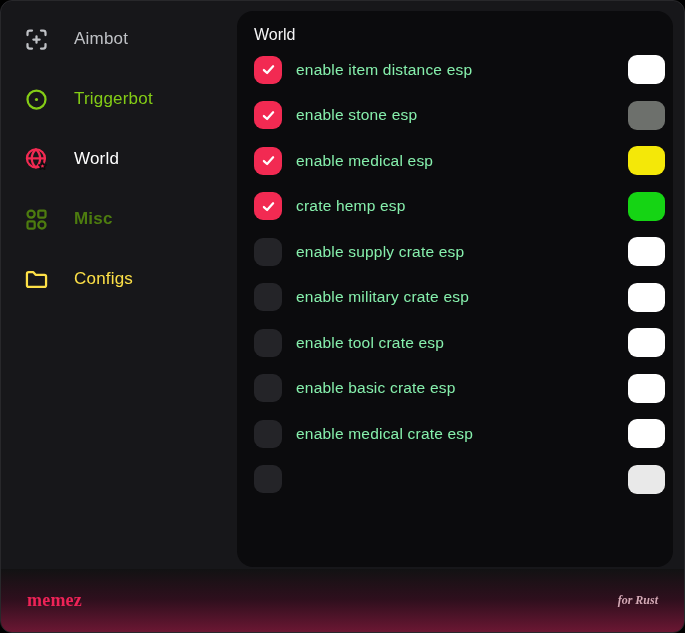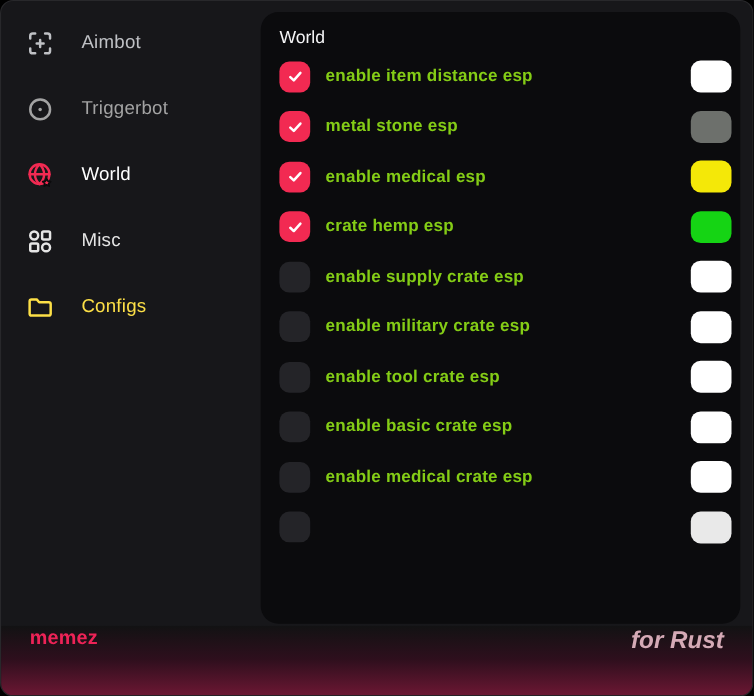--- a/index.html
+++ b/index.html
@@ -9,53 +9,54 @@
     background:#17171a;border-radius:12px;border:1px solid #28282b;
     font-family:"Liberation Sans", sans-serif;
   }
   
   .sidebar{position:absolute;left:0;top:0;width:236px;height:570px;padding-top:8px;}
   .side-item{height:60px;display:flex;align-items:center;padding-left:22px;cursor:pointer;}
   .side-item .icon{width:27px;height:27px;display:inline-flex;align-items:center;justify-content:center;flex:0 0 27px;}
   .side-item .icon svg{width:27px;height:27px;display:block;}
   .side-label{margin-left:24px;font-size:17px;letter-spacing:.2px;}
   .s-normal{color:#bfc1c5;}
-  .s-dim{color:#a3a3a3;}
-  .s-muted{color:#e5e5e5;}
+  .s-dim{color:#84cc16;}
+  .s-muted{color:#4d7c0f;font-weight:bold;}
   .s-muted2{color:#fde047;}
   .s-active{color:#ffffff;}
   .s-active .icon{color:#f22a52;}
   .s-active .side-label{font-weight:500;}
   
   .panel{
     position:absolute;left:236px;top:10px;width:436px;height:556px;
     background:#0b0b0d;border-radius:16px;overflow:hidden;
     padding:14px 0 0 0;
   }
   .panel-title{color:#f5f5f6;font-size:16px;font-weight:500;padding:0 0 2px 17px;line-height:20px;}
   .rows{margin-top:0;}
   .row{height:45.5px;display:flex;align-items:center;padding:0 8px 0 17px;}
   .checkbox{
     width:28px;height:28px;border-radius:9px;background:#242428;flex:0 0 28px;
     display:flex;align-items:center;justify-content:center;cursor:pointer;
   }
   .checkbox.checked{background:#f22a52;}
   .checkbox svg{width:17px;height:17px;display:block;}
-  .row-label{margin-left:14px;color:#84cc16;font-size:15.5px;letter-spacing:.2px;font-weight:bold;}
+  .row-label{margin-left:14px;color:#86efac;font-size:15.5px;letter-spacing:.2px;}
   .spacer{flex:1;}
   .swatch{width:37px;height:29px;border-radius:9px;flex:0 0 37px;cursor:pointer;}
   
   .footer{
     position:absolute;left:0;bottom:0;width:100%;height:63px;
     background:linear-gradient(180deg,#121213 0%,#2e0f1d 48%,#6b1733 100%);
-    display:flex;align-items:flex-start;justify-content:space-between;
+    display:flex;align-items:center;justify-content:space-between;
     padding:0 26px;
+    font-family:Liberation Serif, serif;
   }
   .brand{color:#ee2357;font-size:18px;font-weight:bold;letter-spacing:.2px;}
-  .tagline{color:#d5aab6;font-size:22px;font-weight:bold;font-style:italic;}
+  .tagline{color:#d5aab6;font-size:12px;font-weight:bold;font-style:italic;}
 </style>
 </head>
 <body>
 
 <div class="window">
 
   <div class="sidebar">
       <div class="side-item s-normal">
     <span class="icon">
           <svg fill="none" stroke="currentColor" stroke-width="2" stroke-linecap="round" stroke-linejoin="round" viewBox="0 0 24 24">
@@ -121,21 +122,21 @@
     <div class="row-label">enable item distance esp</div>
     <div class="spacer"></div>
     <div class="swatch" style="background: rgb(255, 255, 255);"></div>
   </div>
         <div class="row">
     <div class="checkbox checked">
             <svg viewBox="0 0 24 24" fill="none" stroke="#ffffff" stroke-width="3.2" stroke-linecap="round" stroke-linejoin="round">
               <polyline points="5.5 12.8 10 17 18.5 7.5"></polyline>
             </svg>
           </div>
-    <div class="row-label">metal stone esp</div>
+    <div class="row-label">enable stone esp</div>
     <div class="spacer"></div>
     <div class="swatch" style="background: rgb(109, 112, 108);"></div>
   </div>
         <div class="row">
     <div class="checkbox checked">
             <svg viewBox="0 0 24 24" fill="none" stroke="#ffffff" stroke-width="3.2" stroke-linecap="round" stroke-linejoin="round">
               <polyline points="5.5 12.8 10 17 18.5 7.5"></polyline>
             </svg>
           </div>
     <div class="row-label">enable medical esp</div>

